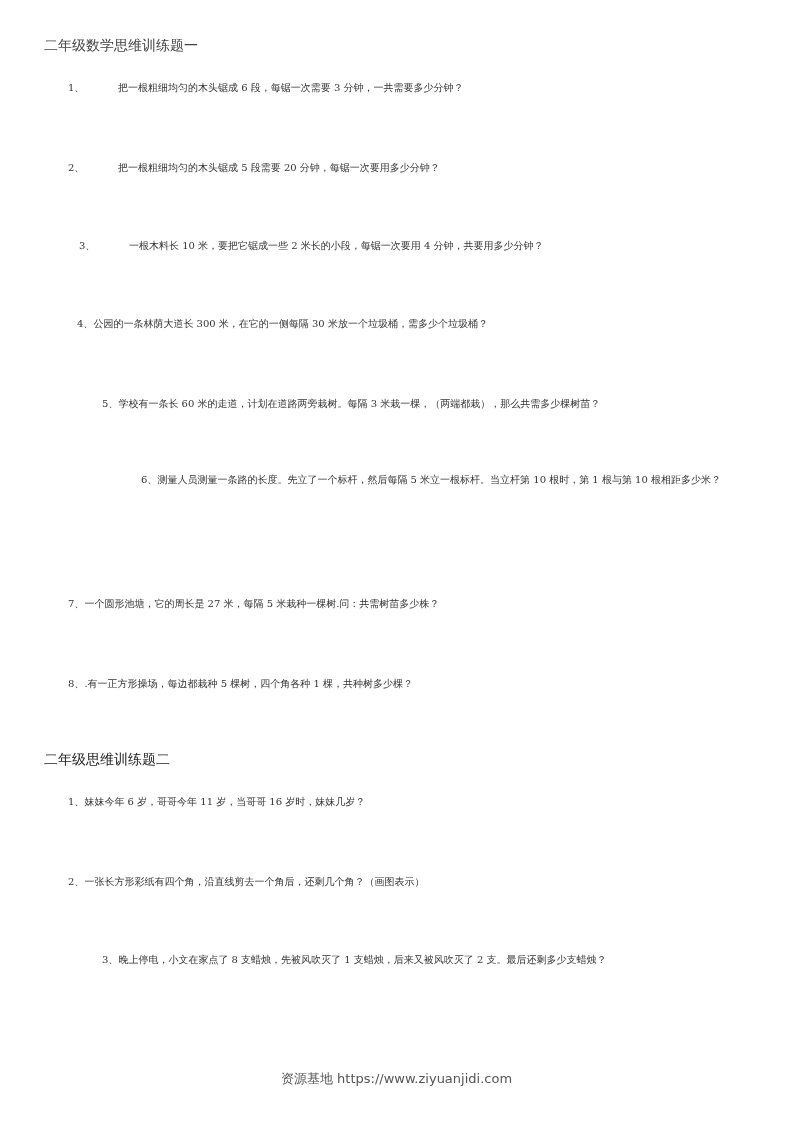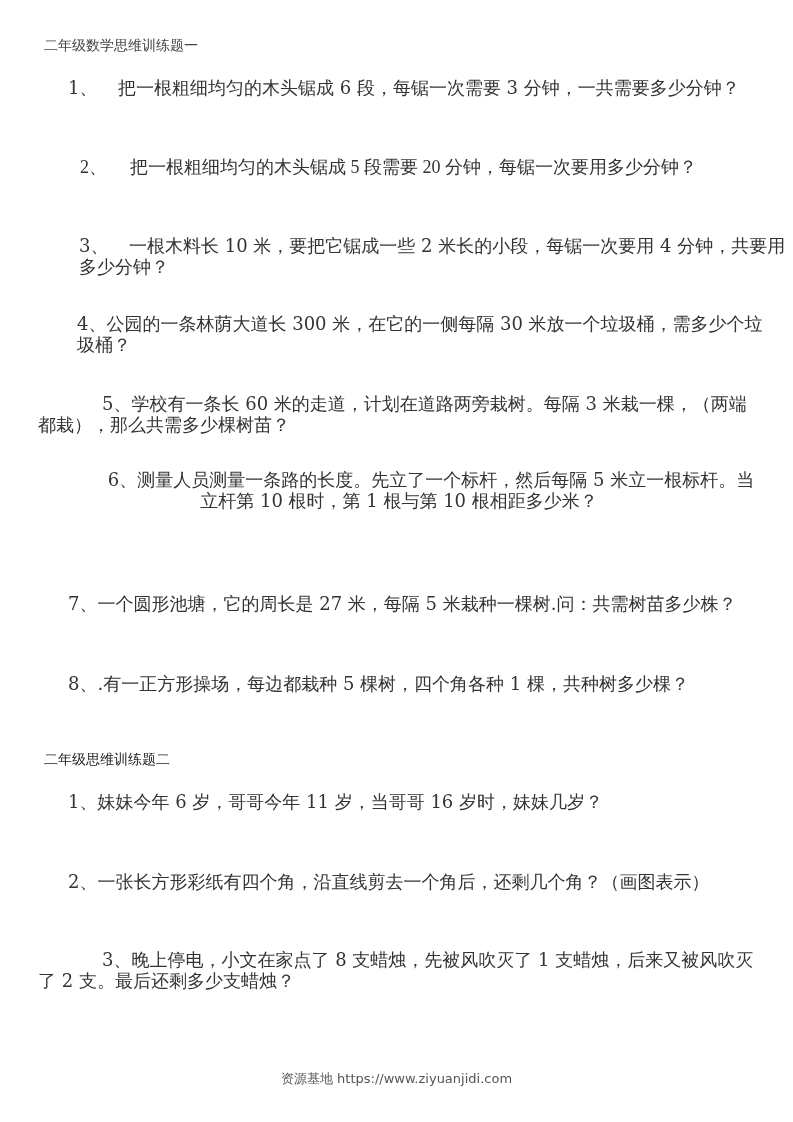--- a/index.html
+++ b/index.html
@@ -8,41 +8,41 @@
     font-family: "DejaVu Serif", "Liberation Serif", serif;
     color: #333333;
   }
   .title {
     position: absolute; left: 0; width: 793px; 
     font-size: 14px; color: #444; padding-left: 44px;
   }
   .title.bold { font-weight: normal; color: #222; }
   .q {
     position: absolute; left: 38px; width: 722px;
-    font-size: 18px; line-height: 21px; color: #333;
+    font-size: 10px; line-height: 21px; color: #333;
   }
   .q .num { display: inline-block; }
   .q.wide .num { width: 50px; }
   .q.indent { text-indent: 32px; }
   .footer {
     position: absolute; left: 0; width: 793px; top: 1070px; text-align: center;
     font-family: "DejaVu Sans", "Liberation Sans", sans-serif;
     font-size: 13px; color: #555;
   }
 </style>
 </head>
 <body>
 
 <div class="title" style="top:37px;">二年级数学思维训练题一</div>
 
 <div class="q wide" style="top:77px; left:68px; width:700px;">
   <span class="num">1、</span><span>把一根粗细均匀的木头锯成 6 段，每锯一次需要 3 分钟，一共需要多少分钟？</span>
 </div>
 
-<div class="q wide" style="top:157px; left:80px; width:700px;font-family:Liberation Serif, serif;">
+<div class="q wide" style="top:157px; left:68px; width:700px;">
   <span class="num">2、</span><span>把一根粗细均匀的木头锯成 5 段需要 20 分钟，每锯一次要用多少分钟？</span>
 </div>
 
 <div class="q wide" style="top:235px; left:79px; width:720px;">
   <span class="num">3、</span><span>一根木料长 10 米，要把它锯成一些 2 米长的小段，每锯一次要用 4 分钟，共要用多少分钟？</span>
 </div>
 
 <div class="q" style="top:313px; left:77px; width:700px;">
   <span class="num">4、</span><span>公园的一条林荫大道长 300 米，在它的一侧每隔 30 米放一个垃圾桶，需多少个垃圾桶？</span>
 </div>

